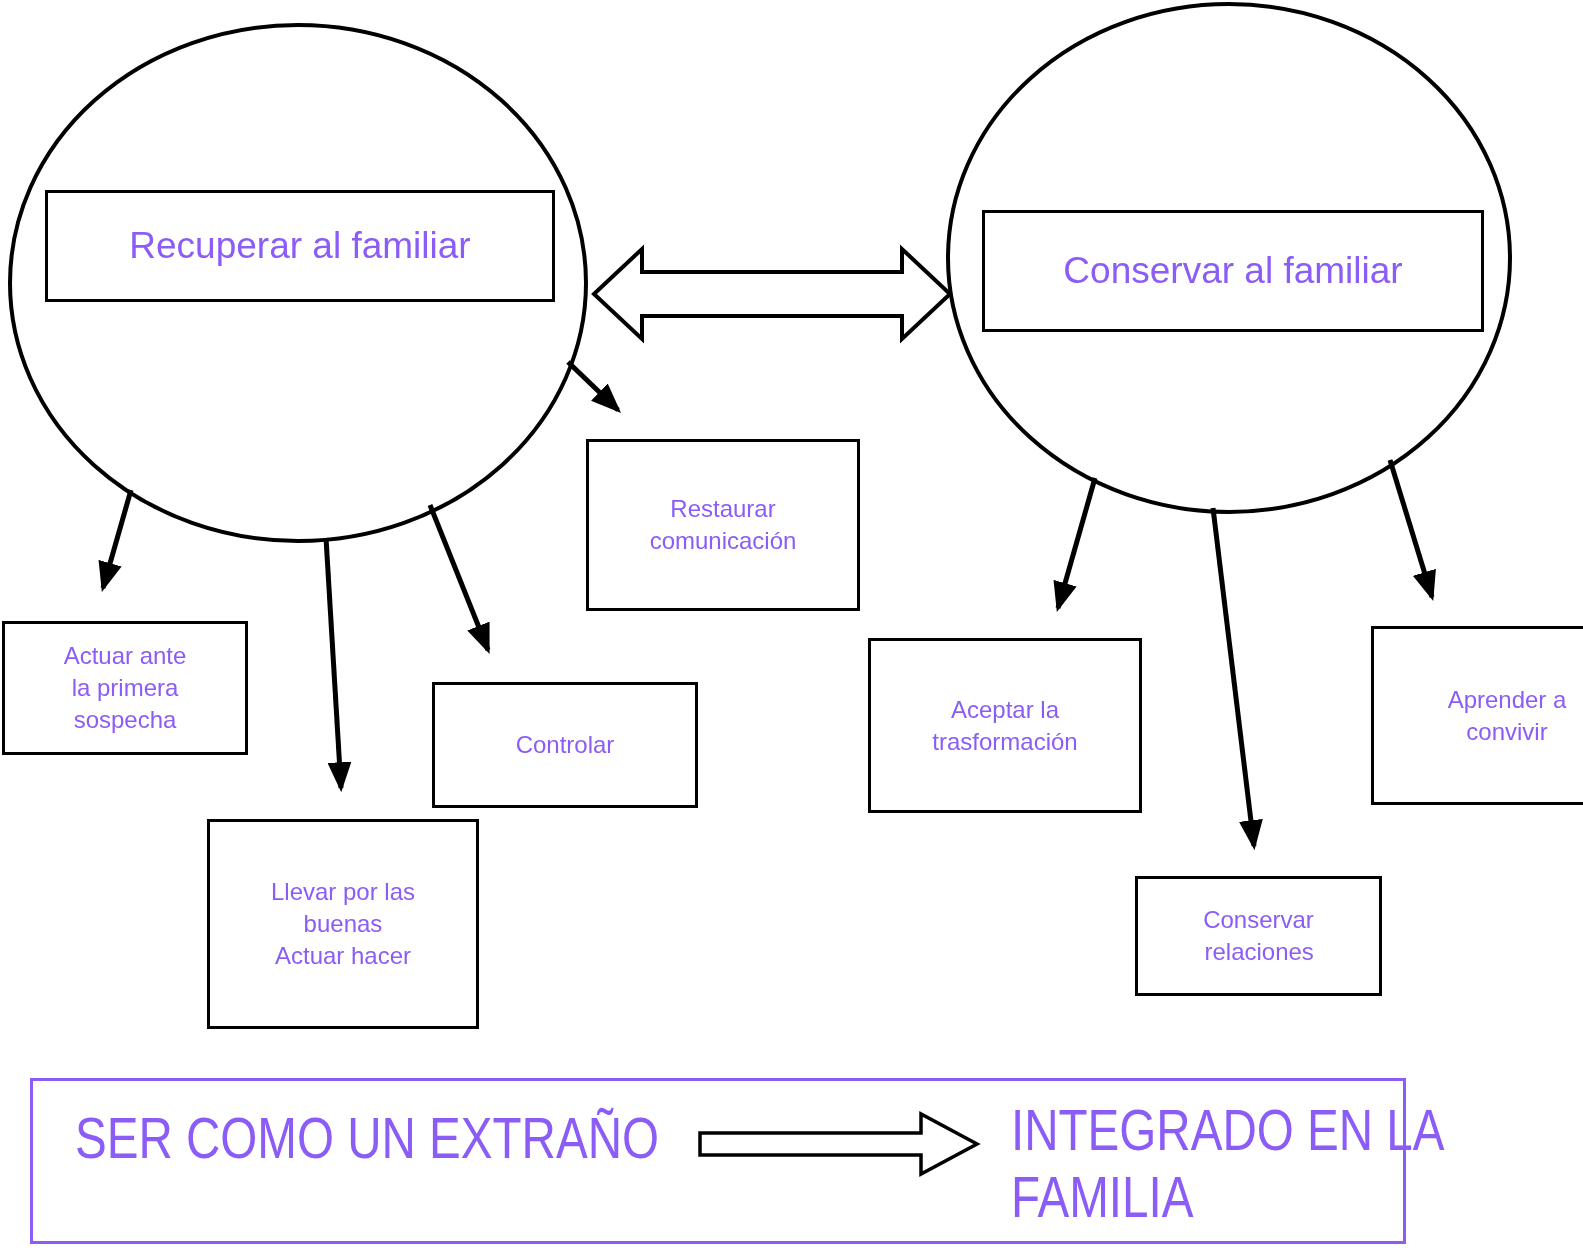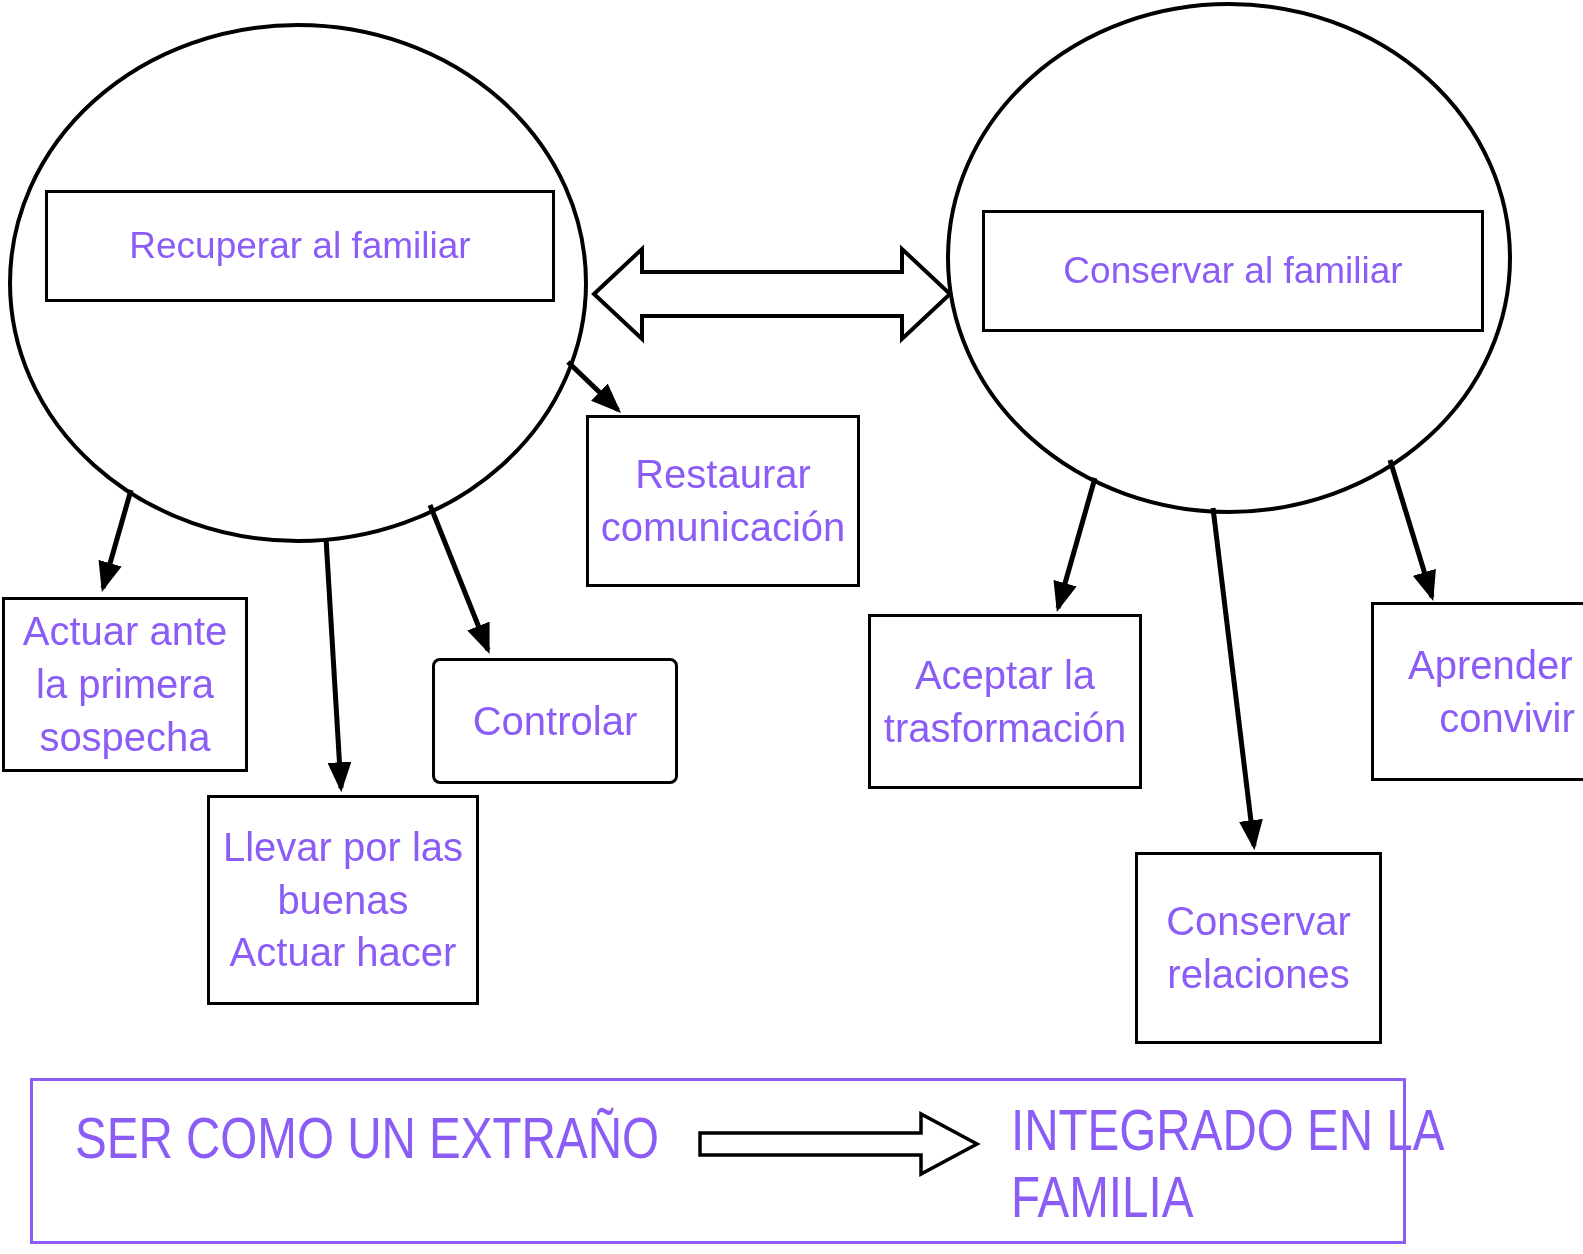--- a/index.html
+++ b/index.html
@@ -30,30 +30,30 @@
     align-items: center;
     justify-content: center;
     text-align: center;
   }
   .node .lbl {
     white-space: pre-line;
     line-height: 1.32;
     padding: 0 6px;
   }
   .f37 { font-size: 37px; }
-  .f36 { font-size: 40px; }
+  .f36 { font-size: 24px; margin-top: 24px; }
 
   #box-recuperar            { left: 45px;   top: 190px; width: 510px; height: 112px; }
   #box-conservar            { left: 982px;  top: 210px; width: 502px; height: 122px; }
   #box-restaurar            { left: 586px;  top: 415px; width: 274px; height: 172px; }
-  #box-actuar               { left: 2px;    top: 597px; width: 246px; height: 175px; }
+  #box-actuar               { left: 2px;    top: 597px; width: 246px; height: 134px; }
   #box-llevar               { left: 207px;  top: 795px; width: 272px; height: 210px; }
-  #box-controlar            { left: 432px;  top: 658px; width: 246px; height: 126px; border-radius: 8px; }
+  #box-controlar            { left: 432px;  top: 658px; width: 266px; height: 126px; }
   #box-aceptar              { left: 868px;  top: 614px; width: 274px; height: 175px; }
-  #box-conservar-relaciones { left: 1135px; top: 852px; width: 247px; height: 192px; }
+  #box-conservar-relaciones { left: 1135px; top: 852px; width: 247px; height: 120px; text-align: right; }
   #box-aprender             { left: 1371px; top: 602px; width: 272px; height: 179px; }
 
   #banner {
     position: absolute;
     box-sizing: border-box;
     left: 30px; top: 1078px;
     width: 1376px; height: 166px;
     border: 3px solid #8b5cf6;
     background: transparent;
   }

